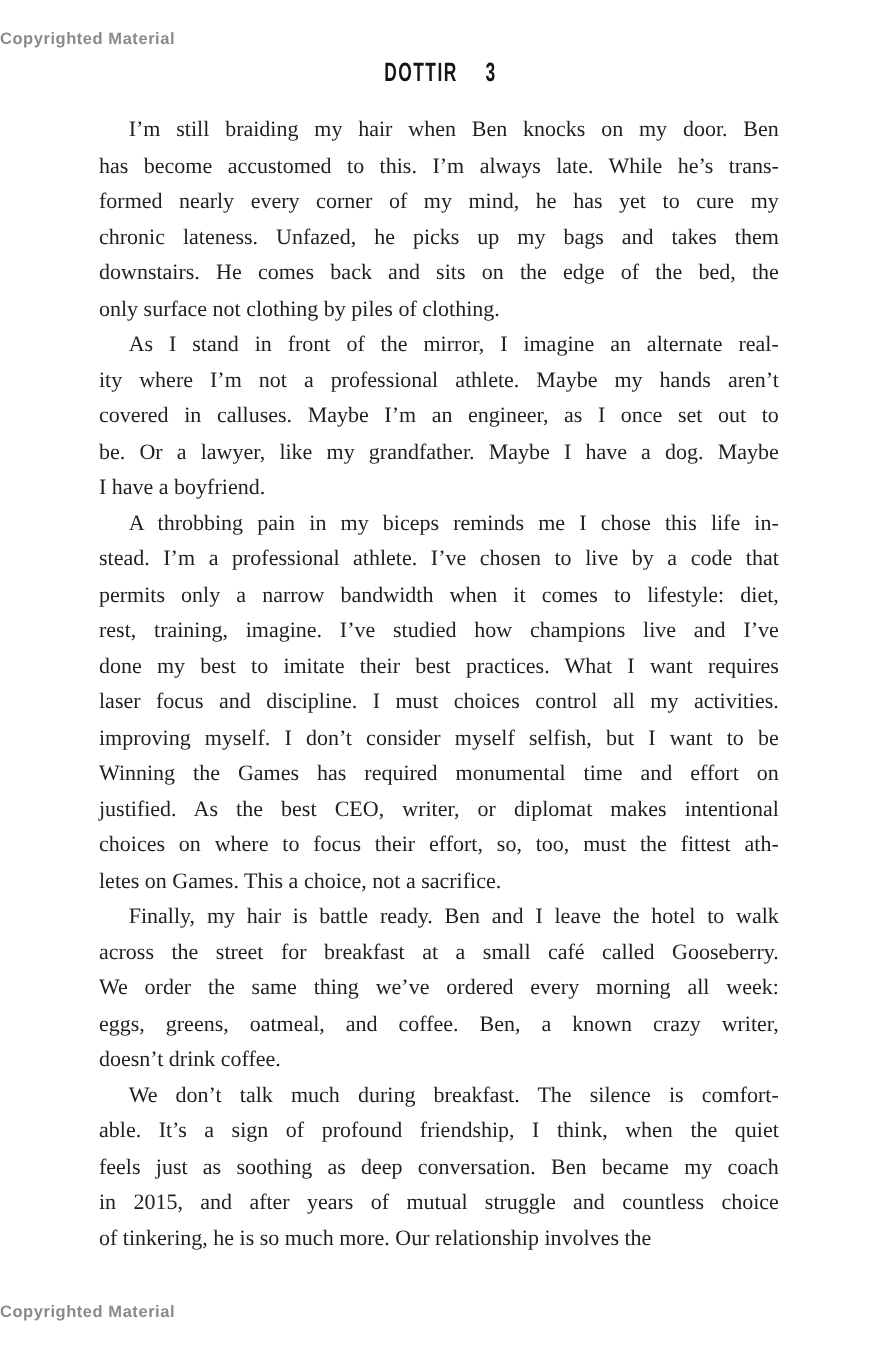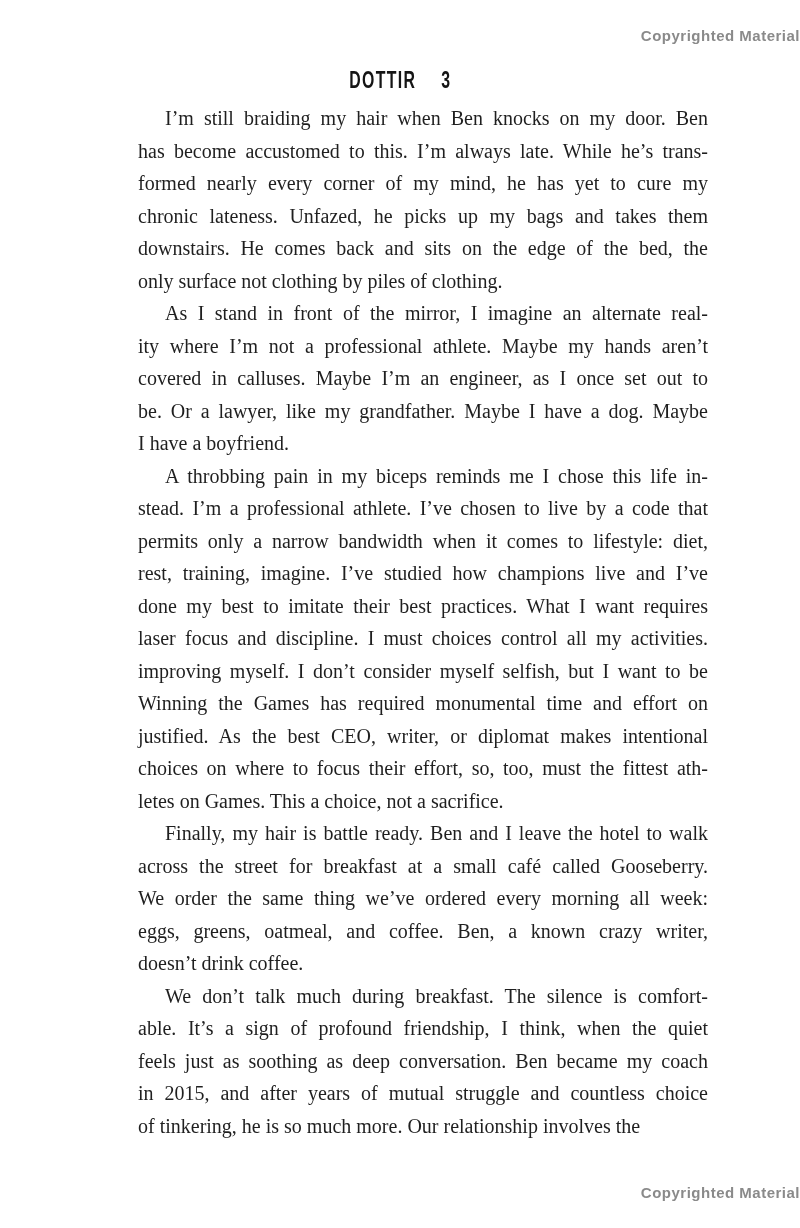--- a/index.html
+++ b/index.html
@@ -18,32 +18,32 @@
   .page {
     position: relative;
     width: 800px;
     height: 1228px;
     background: var(--bg);
   }
   .watermark {
     position: absolute;
     left: 0;
     width: 100%;
-    text-align: right;
+    text-align: left;
     font-family: "Liberation Sans", sans-serif;
     font-weight: 700;
     font-size: 15px;
     letter-spacing: 0.5px;
     color: var(--watermark);
   }
   .wm-top { top: 27px; }
   .wm-bottom { top: 1184px; }
   .running-header {
     position: absolute;
-    top: 66px;
+    top: 53px;
     left: 0;
     width: 100%;
     display: flex;
     justify-content: center;
   }
   .header-inner {
     display: flex;
     align-items: baseline;
     gap: 38px;
     transform: scaleX(0.66);
@@ -64,21 +64,20 @@
     font-size: 20px;
     line-height: 32.5px;
     color: var(--ink);
   }
   .paragraph { margin: 0; }
   .line {
     text-align: justify;
     text-align-last: justify;
     text-justify: inter-word;
     white-space: normal;
-    margin-left: 48px;
   }
   .line.para-last { text-align-last: left; }
   .line.para-first { text-indent: 27px; }
 </style>
 </head>
 <body>
 
 <div class="page">
 
   <div class="watermark wm-top">Copyrighted Material</div>

